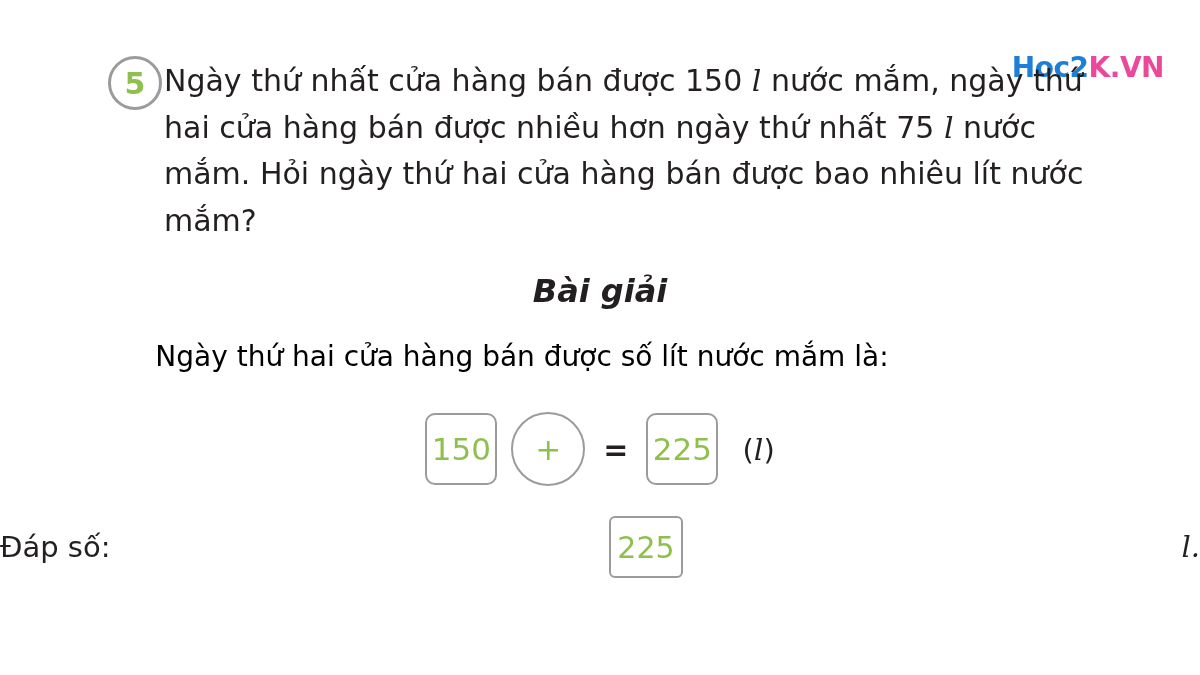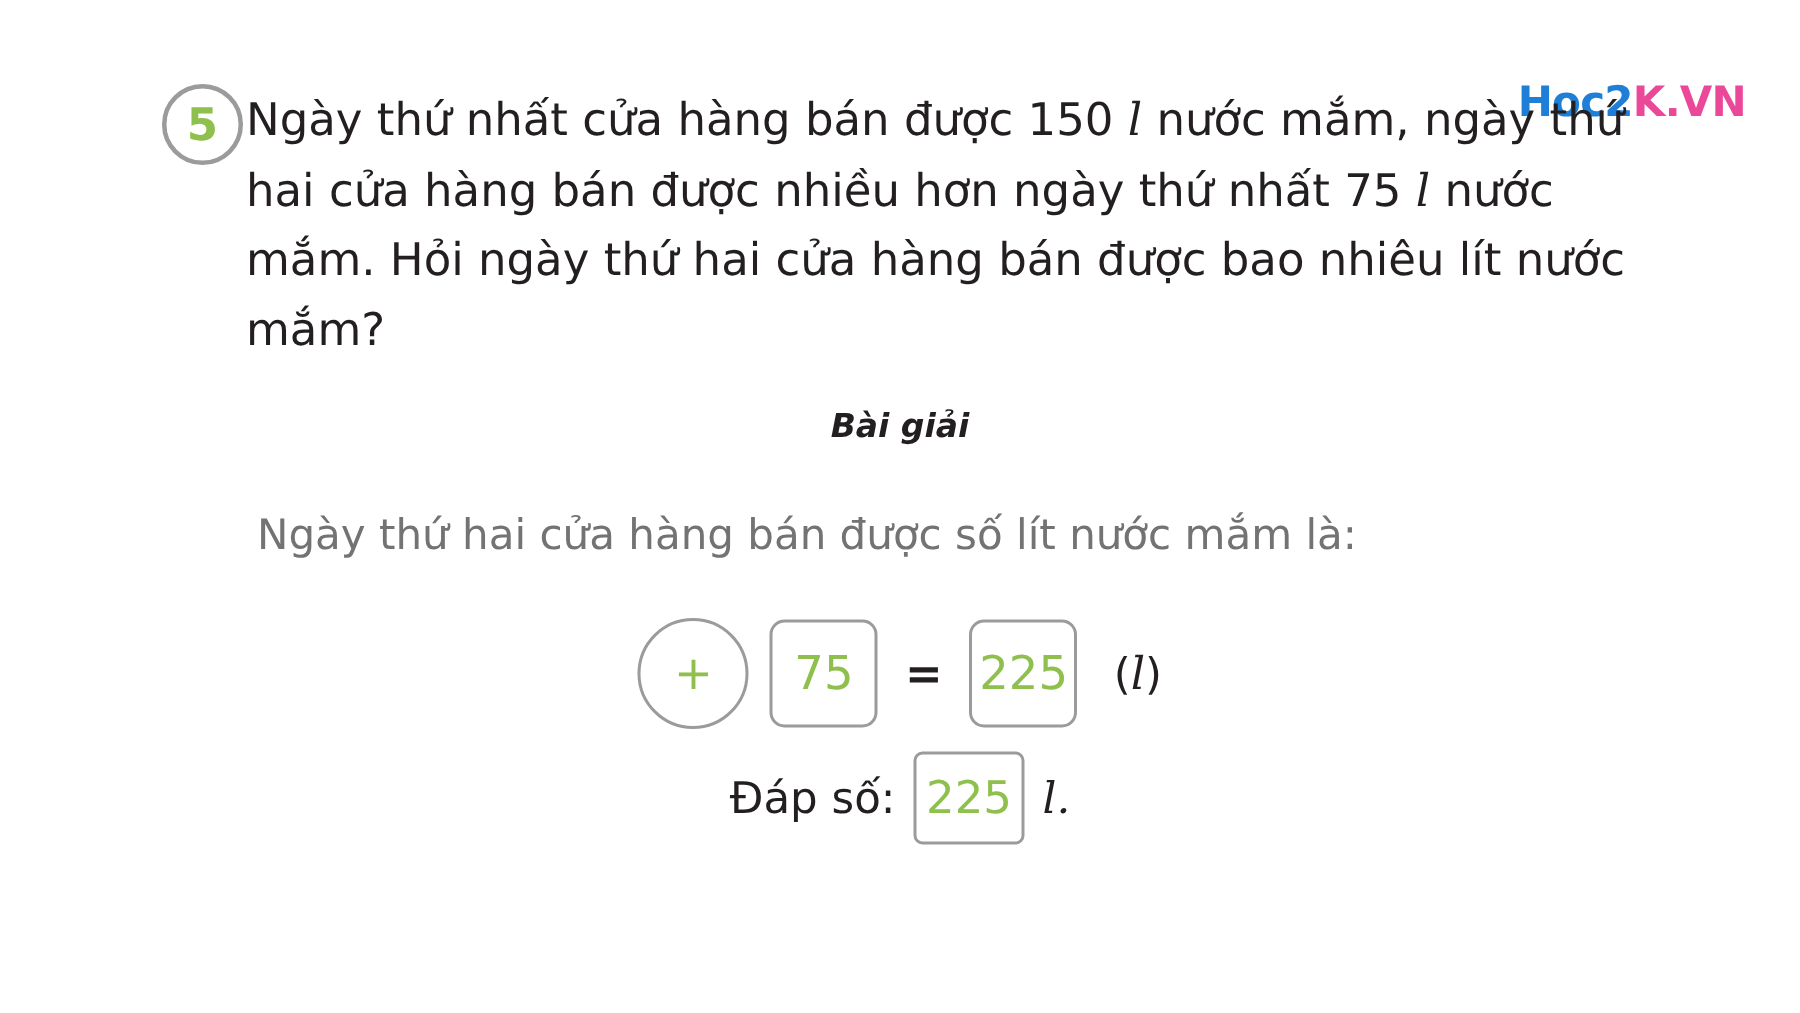--- a/index.html
+++ b/index.html
@@ -66,34 +66,34 @@
     font-style: italic;
   }
 
   
   .solution-title {
     position: absolute;
     top: 272px;
     left: 0;
     width: 1200px;
     text-align: center;
-    font-size: 22px;
+    font-size: 32px;
     font-weight: bold;
     font-style: italic;
     color: #231f20;
   }
 
   .solution-line {
     position: absolute;
     top: 340px;
-    left: 16px;
+    left: 0;
     width: 1044px;
     text-align: center;
     font-size: 28px;
-    color: #737373;
+    color: #000000;
   }
 
   
   .equation {
     position: absolute;
     top: 412px;
     left: 0;
     width: 1200px;
     display: flex;
     align-items: center;
@@ -135,26 +135,26 @@
   .paren-unit {
     font-size: 29px;
     color: #231f20;
     padding-left: 10px;
   }
   .paren-unit .unit { font-size: 30px; }
 
   
   .answer {
     position: absolute;
-    top: 501px;
-    left: 0;
-    width: 1200px;
-    display: flex;
-    align-items: center;
-    justify-content: center;
+    top: 516px;
+    left: 0;
+    width: 1200px;
+    display: flex;
+    align-items: center;
+    justify-content: space-between;
     gap: 12px;
   }
   .answer-label {
     font-size: 29px;
     color: #231f20;
   }
   .answer-box {
     width: 74px;
     height: 62px;
     border: 2px solid #9b9b9b;
@@ -186,22 +186,22 @@
 
 <div class="question">
   <span>Ngày thứ nhất cửa hàng bán được 150 </span><span class="unit">l</span><span> nước mắm, ngày thứ hai cửa hàng bán được nhiều hơn ngày thứ nhất 75 </span><span class="unit">l</span><span> nước mắm. Hỏi ngày thứ hai cửa hàng bán được bao nhiêu lít nước mắm?</span>
 </div>
 
 <div class="solution-title">Bài giải</div>
 
 <div class="solution-line">Ngày thứ hai cửa hàng bán được số lít nước mắm là:</div>
 
 <div class="equation">
+  <div class="box">150</div>
   <div class="circle">+</div>
-  <div class="box">75</div>
   <div class="eq-sign">=</div>
   <div class="box">225</div>
   <div class="paren-unit">
     <span>(</span><span class="unit">l</span><span>)</span>
   </div>
 </div>
 
 <div class="answer">
   <span class="answer-label">Đáp số:</span>
   <span class="answer-box">225</span>

